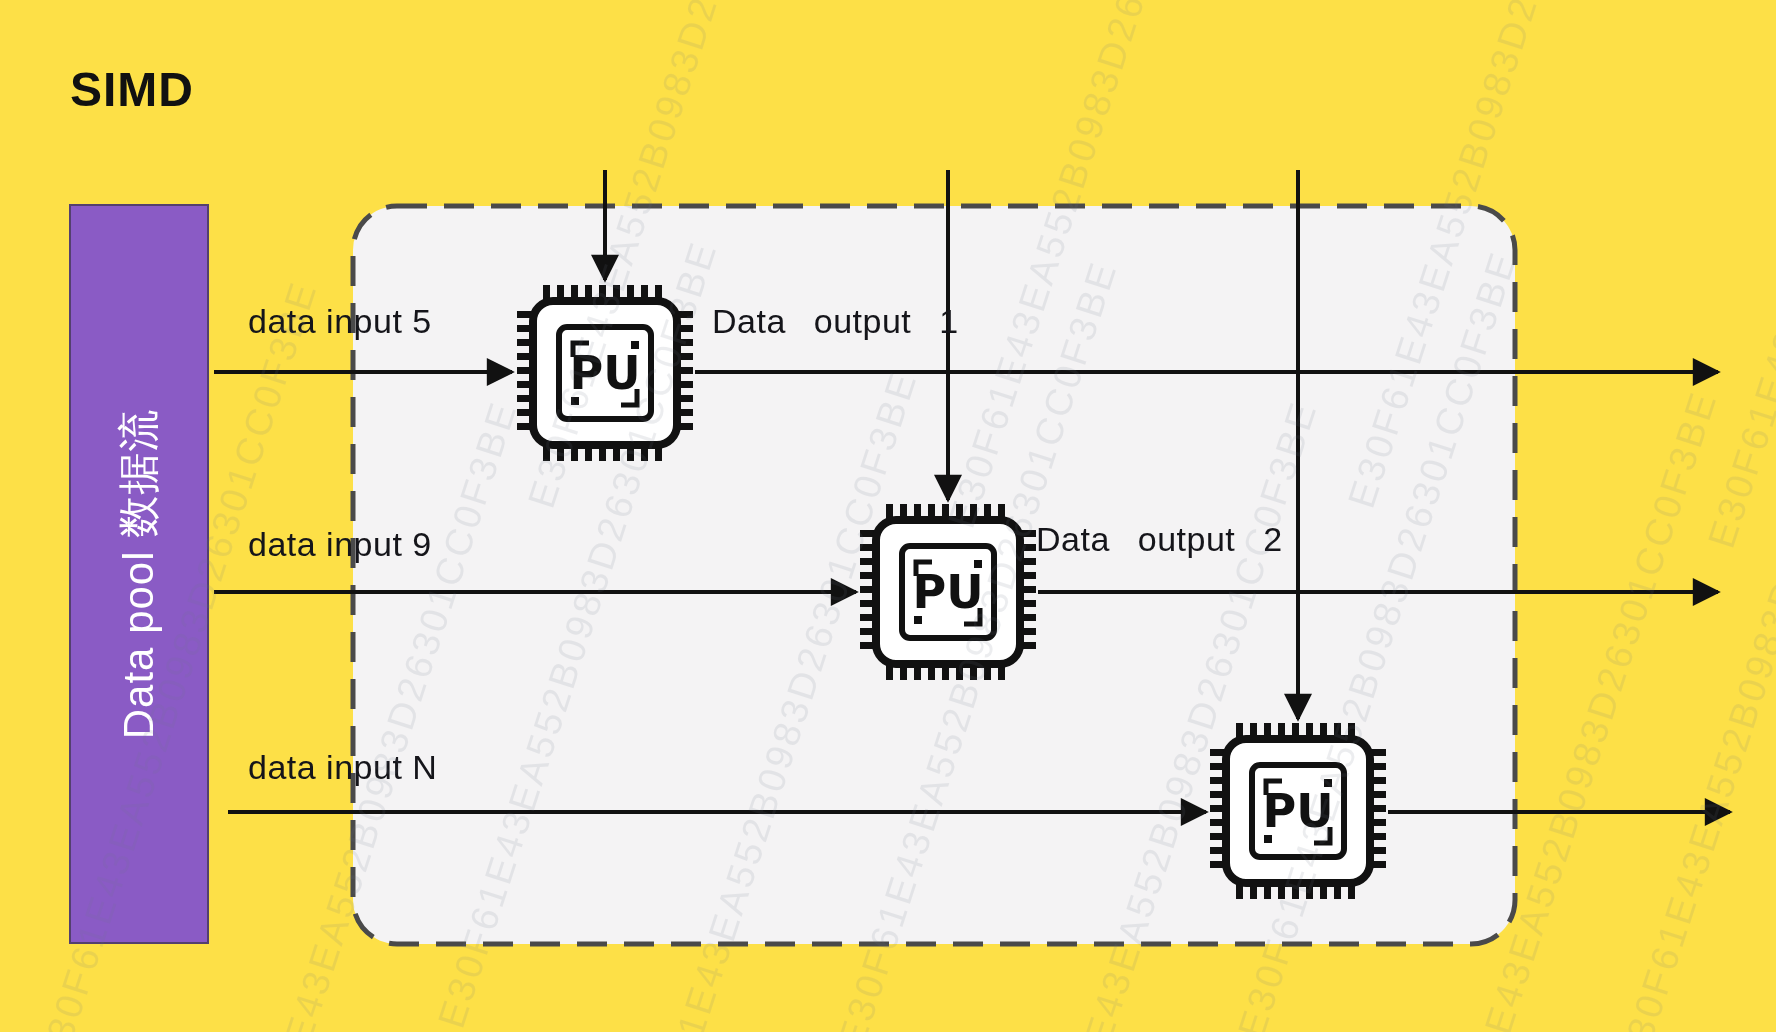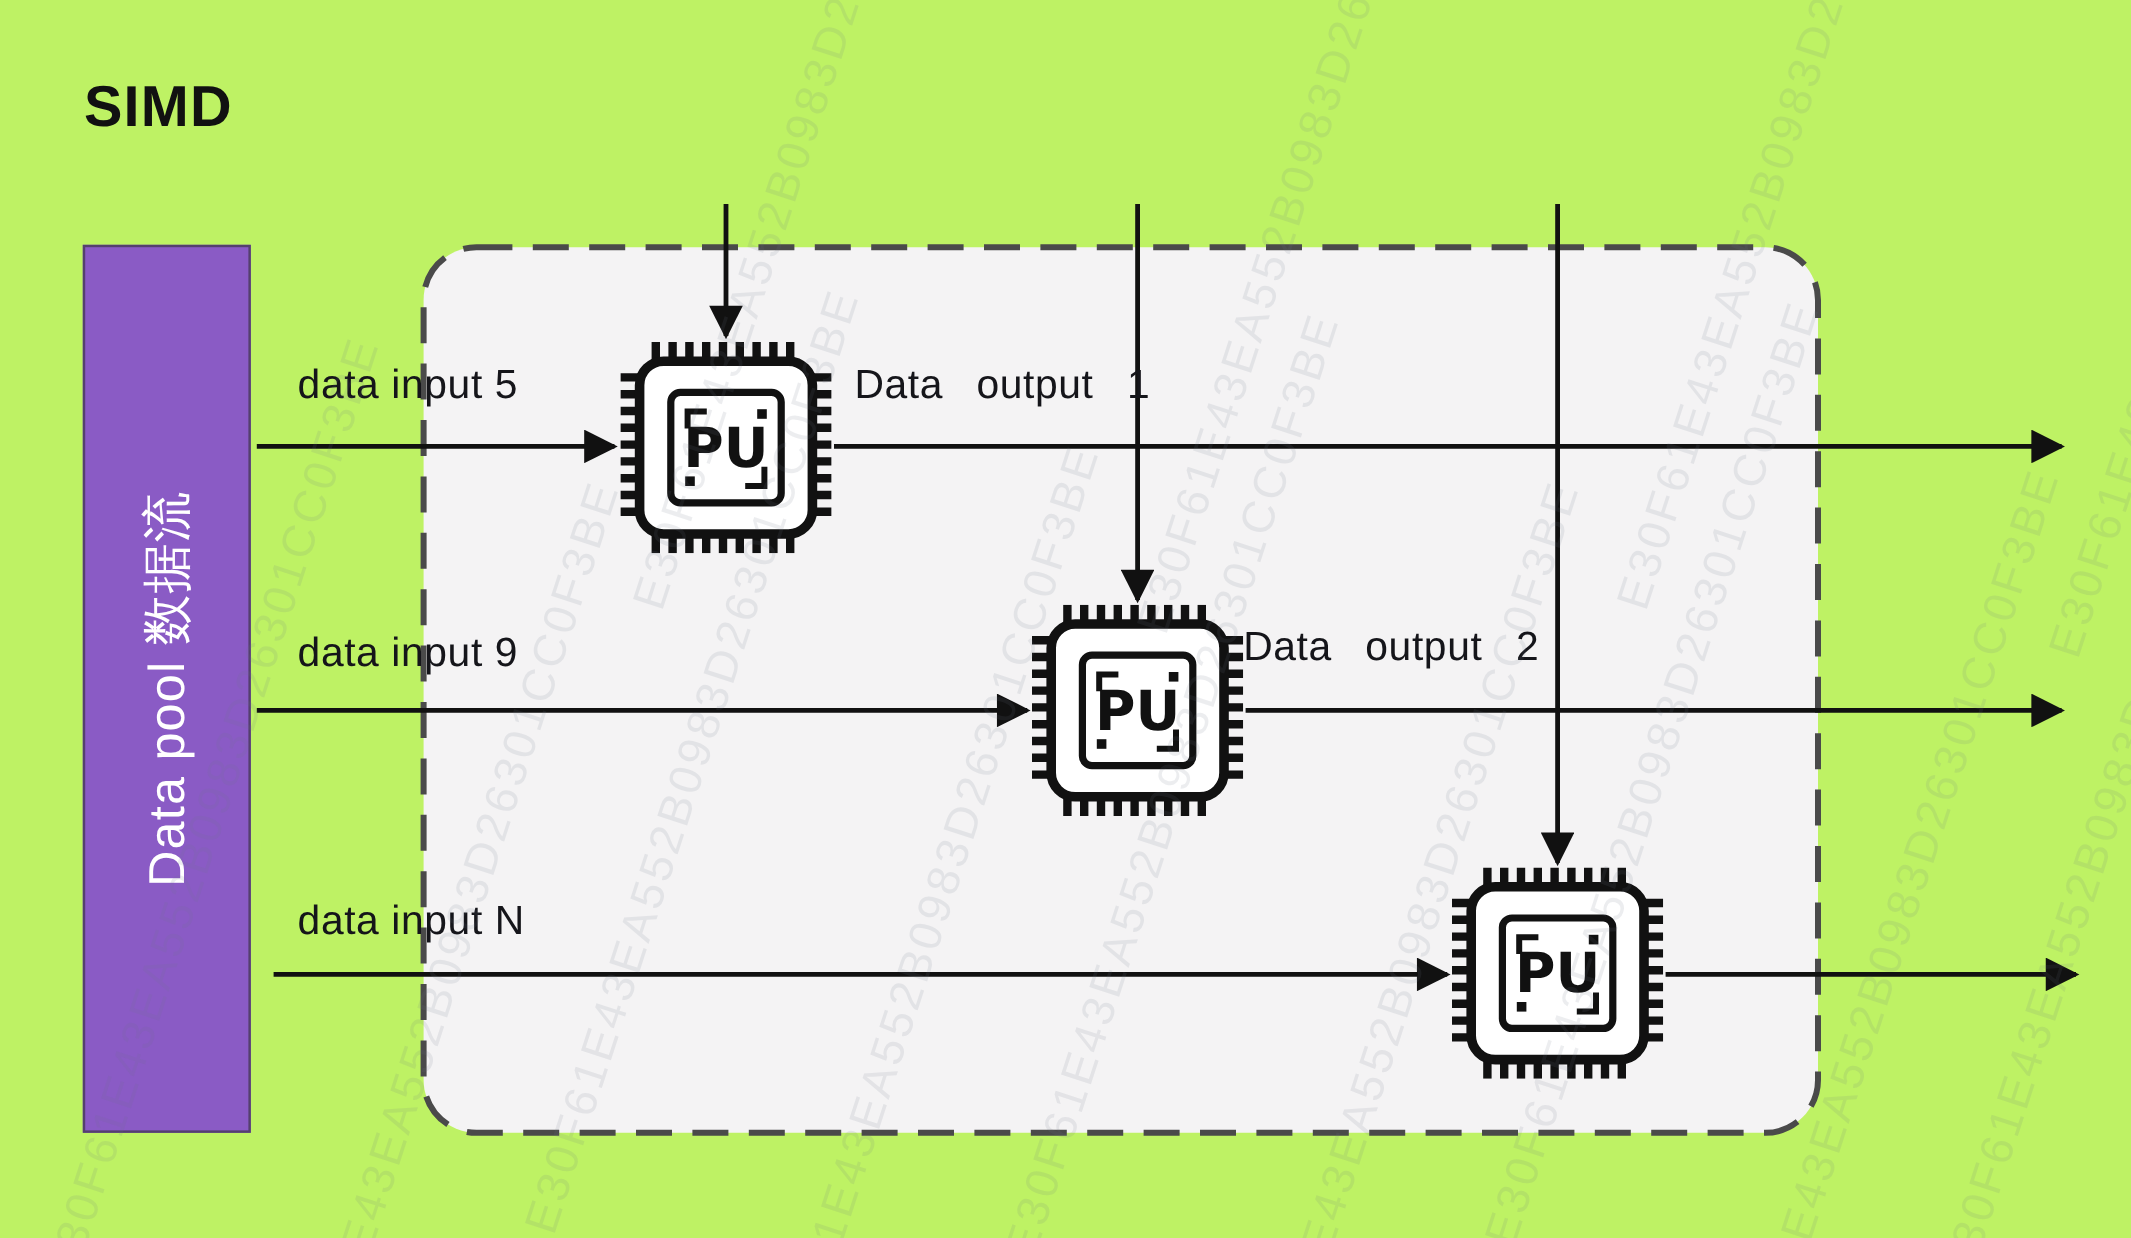--- a/index.html
+++ b/index.html
@@ -1,20 +1,20 @@
 <!DOCTYPE html>
 <html><head>
 <meta charset="utf-8">
 <style>
   html,body{margin:0;padding:0;background:#ffffff;}
   .canvas{
     position:relative;
     width:1776px;height:1032px;
     overflow:hidden;
-    background:#bef264;
+    background:#fde047;
     font-family:"Liberation Sans","DejaVu Sans",sans-serif;
   }
   
   .simd-title{
     position:absolute;left:70px;top:62px;
     font-size:48px;font-weight:700;color:#111;
     letter-spacing:1px;
   }
   
   .banner{

